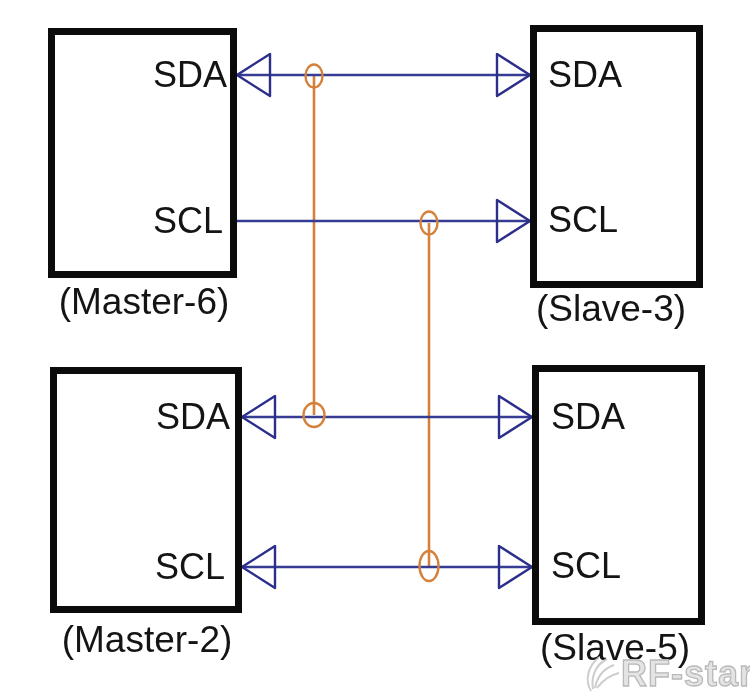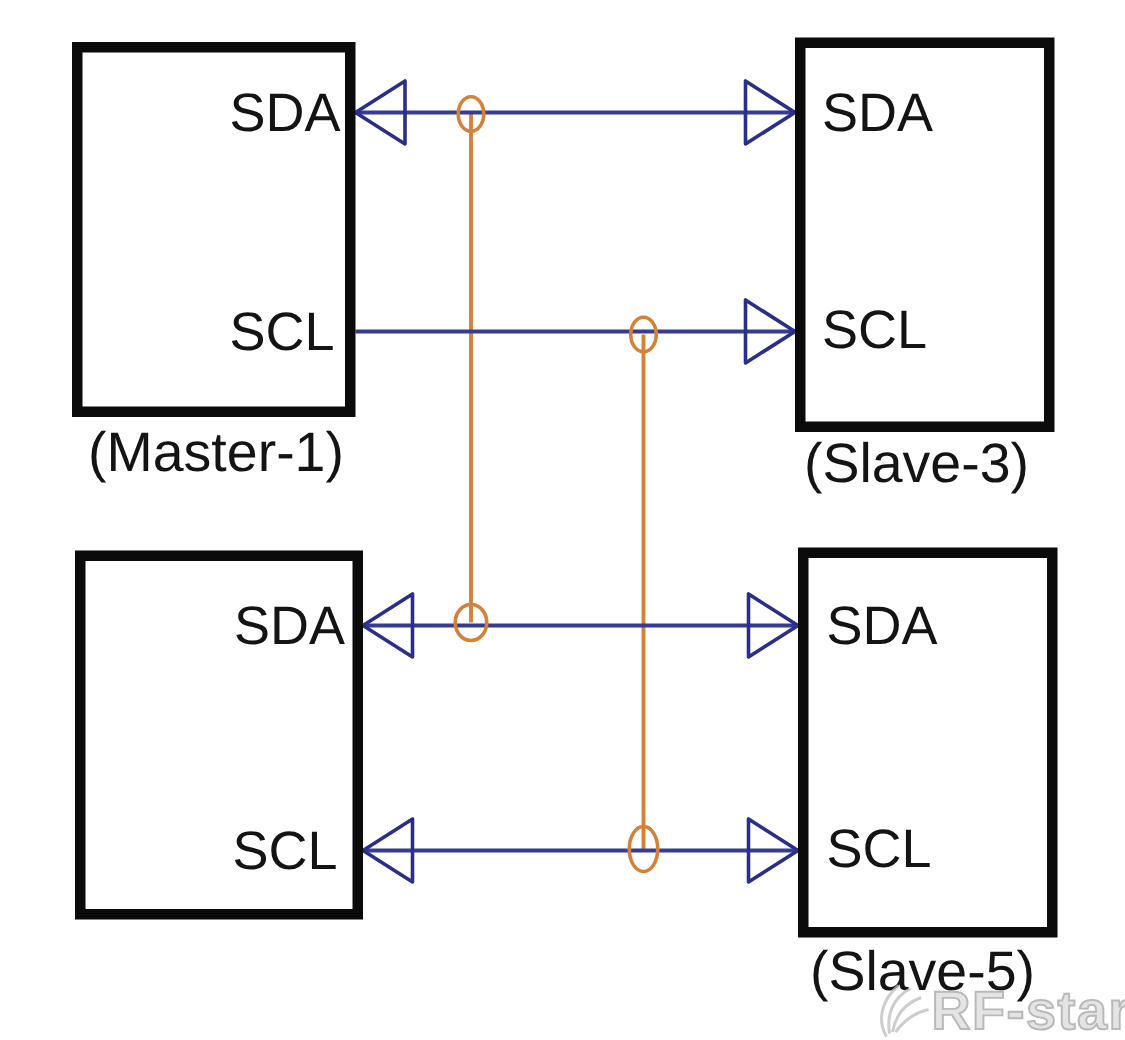--- a/index.html
+++ b/index.html
@@ -98,22 +98,23 @@
 
   <div class="pin-label pin-left" style="left:548px; top:75px;">SDA</div>
   <div class="pin-label pin-left" style="left:548px; top:220px;">SCL</div>
 
   <div class="pin-label pin-right" style="left:230px; top:417px;">SDA</div>
   <div class="pin-label pin-right" style="left:225px; top:567px;">SCL</div>
 
   <div class="pin-label pin-left" style="left:551px; top:417px;">SDA</div>
   <div class="pin-label pin-left" style="left:551px; top:566px;">SCL</div>
 
-  <div class="caption" style="left:144px; top:283px;">(Master-1)</div>
+  <div class="caption" style="left:144px; top:283px;">(Master-6)</div>
   <div class="caption" style="left:611px; top:290px;">(Slave-3)</div>
+  <div class="caption" style="left:147px; top:621px;">(Master-2)</div>
   <div class="caption" style="left:615px; top:629px;">(Slave-5)</div>
 
   <div class="watermark">
     <svg class="watermark-logo" width="48" height="48" viewBox="0 0 48 48">
       <g fill="none" stroke="#bdbdbd" stroke-width="2" opacity="0.75">
         <path d="M14 44 C8 34, 10 20, 22 10"></path>
         <path d="M16 42 C14 30, 18 18, 30 12"></path>
         <path d="M18 41 C20 30, 26 22, 37 18"></path>
         <path d="M20 41 C26 33, 33 28, 42 26"></path>
       </g>

